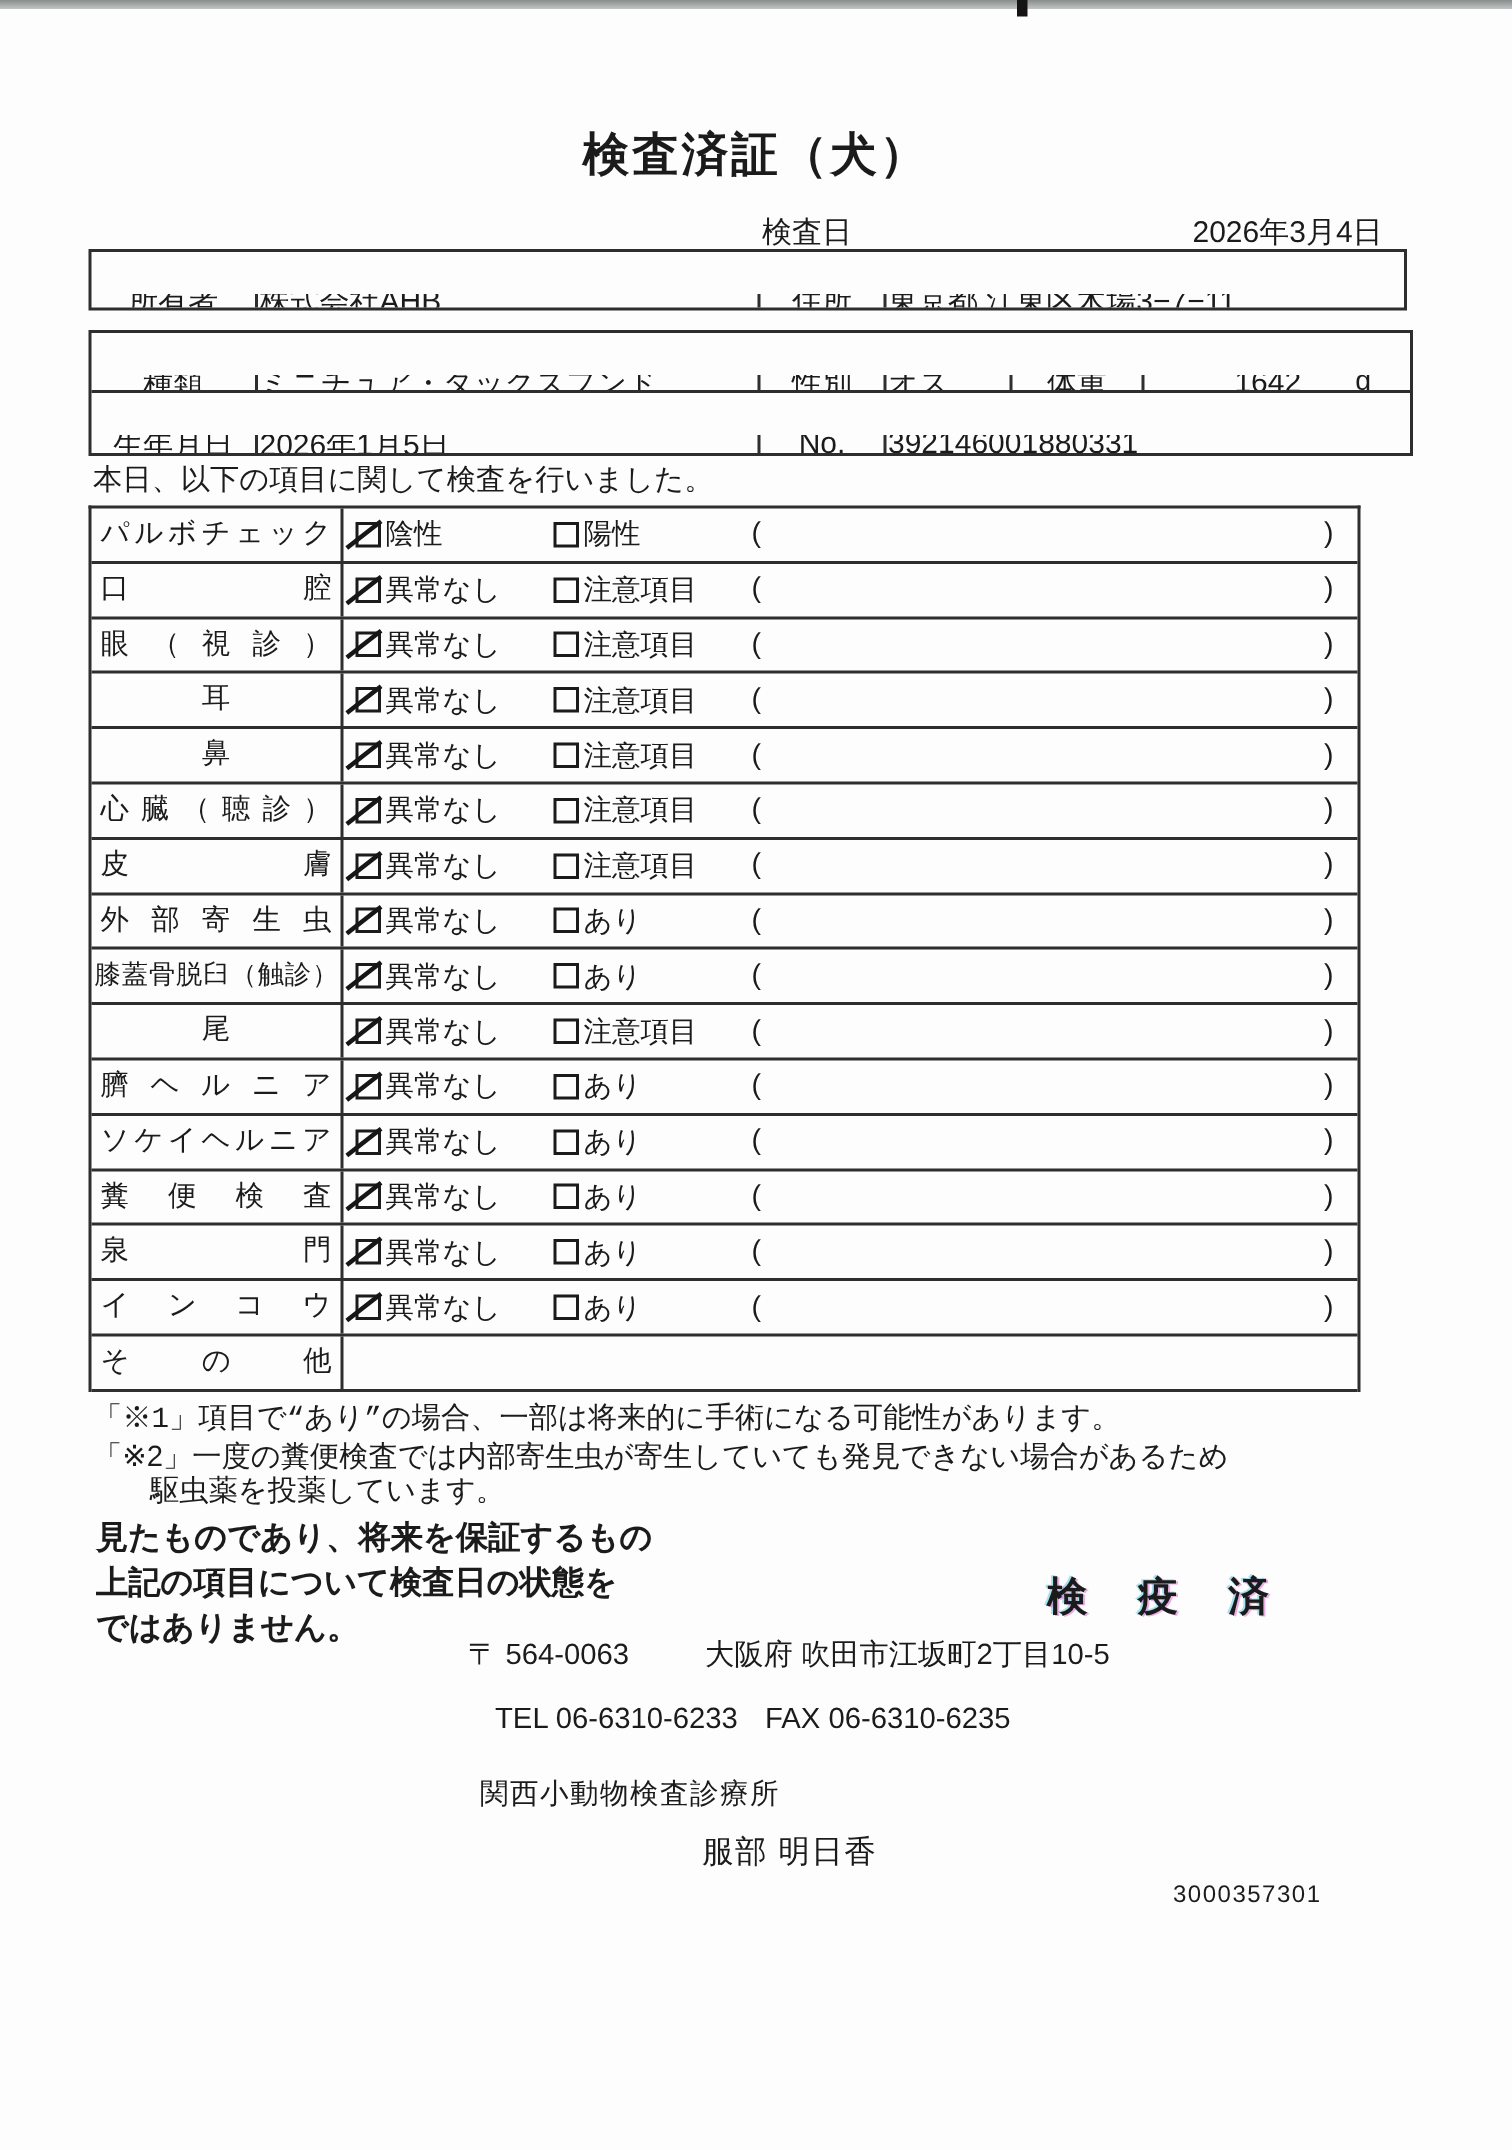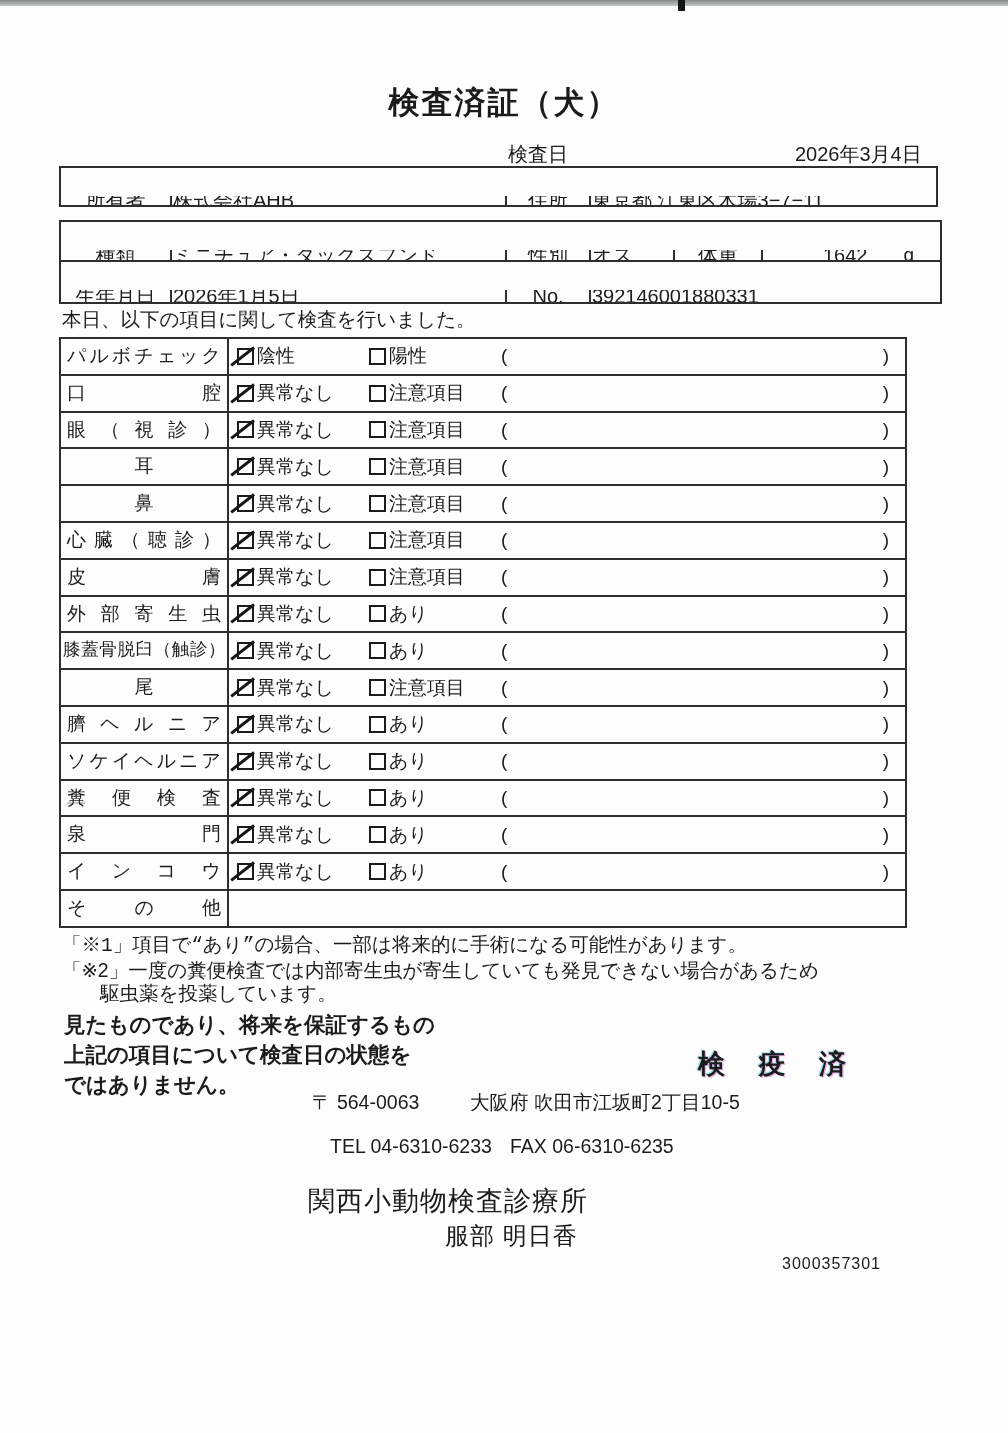--- a/index.html
+++ b/index.html
@@ -72,22 +72,22 @@
   .disclaimer{position:absolute;left:64px;top:1010px;font-size:21.5px;font-weight:600;
     line-height:30px;}
   .stamp{position:absolute;left:698px;top:1046px;font-size:27px;font-weight:600;
     letter-spacing:13px;white-space:nowrap;
     text-shadow:1.3px 0.8px 0 rgba(210,80,200,0.45),-1.3px -0.6px 0 rgba(60,190,220,0.45);}
 
   .postal{position:absolute;left:312px;top:1089px;font-size:19.5px;}
   .addr2{position:absolute;left:470px;top:1089px;font-size:19.5px;}
   .tel{position:absolute;left:330px;top:1135px;font-size:19.5px;}
   .fax{position:absolute;left:510px;top:1135px;font-size:19.5px;}
-  .clinic{position:absolute;left:308px;top:1183px;font-size:27px;letter-spacing:1px;}
-  .vet{position:absolute;left:445px;top:1220px;font-size:24px;letter-spacing:1px;}
+  .clinic{position:absolute;left:320px;top:1183px;font-size:19px;letter-spacing:1px;}
+  .vet{position:absolute;left:468px;top:1220px;font-size:21px;letter-spacing:1px;}
   .serial{position:absolute;left:764px;top:1255px;font-size:16px;letter-spacing:1px;margin-left:18px;}
 </style>
 </head>
 <body>
 
 <div class="page">
 
   <div class="scan-top"></div>
   <div class="scan-tick"></div>
 
@@ -394,19 +394,19 @@
   <div class="disclaimer">
     <div>見たものであり、将来を保証するもの</div>
     <div>上記の項目について検査日の状態を</div>
     <div>ではありません。</div>
   </div>
 
   <div class="stamp">検 疫 済</div>
 
   <div class="postal">〒 564-0063</div>
   <div class="addr2">大阪府 吹田市江坂町2丁目10-5</div>
-  <div class="tel">TEL 04-6310-6233</div>
+  <div class="tel">TEL 06-6310-6233</div>
   <div class="fax">FAX 06-6310-6235</div>
   <div class="clinic">関西小動物検査診療所</div>
   <div class="vet">服部 明日香</div>
   <div class="serial">3000357301</div>
 
 </div>
 
 </body></html>

